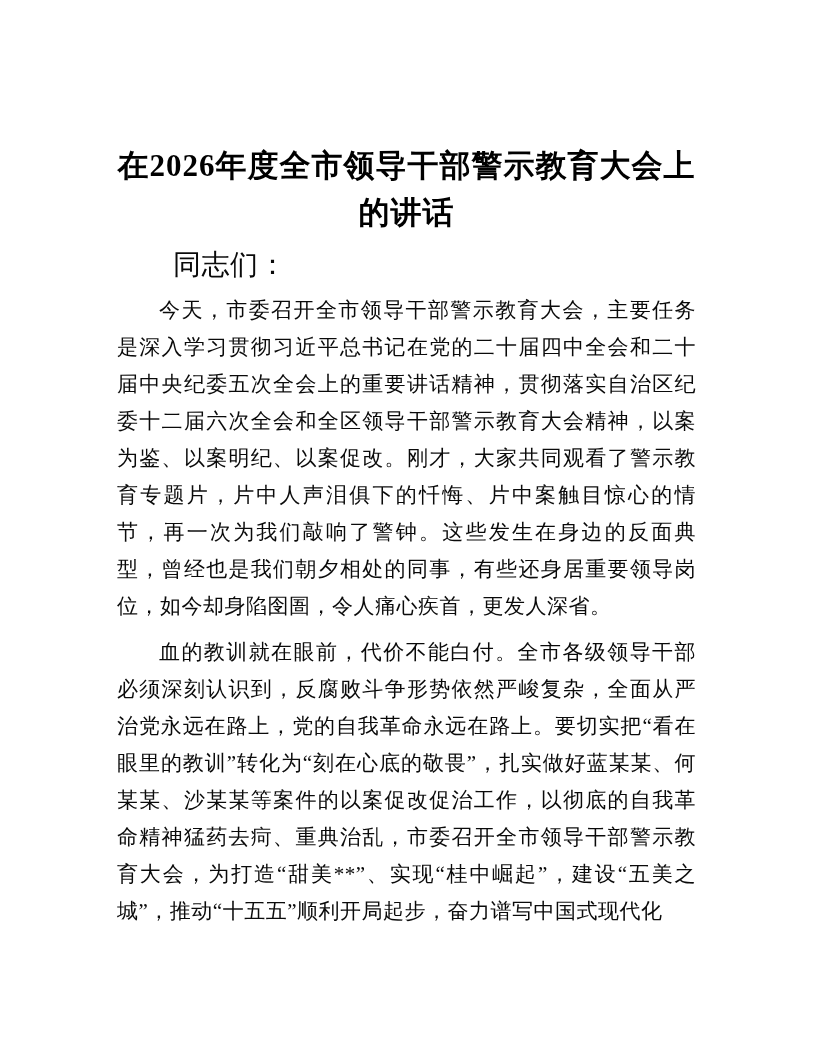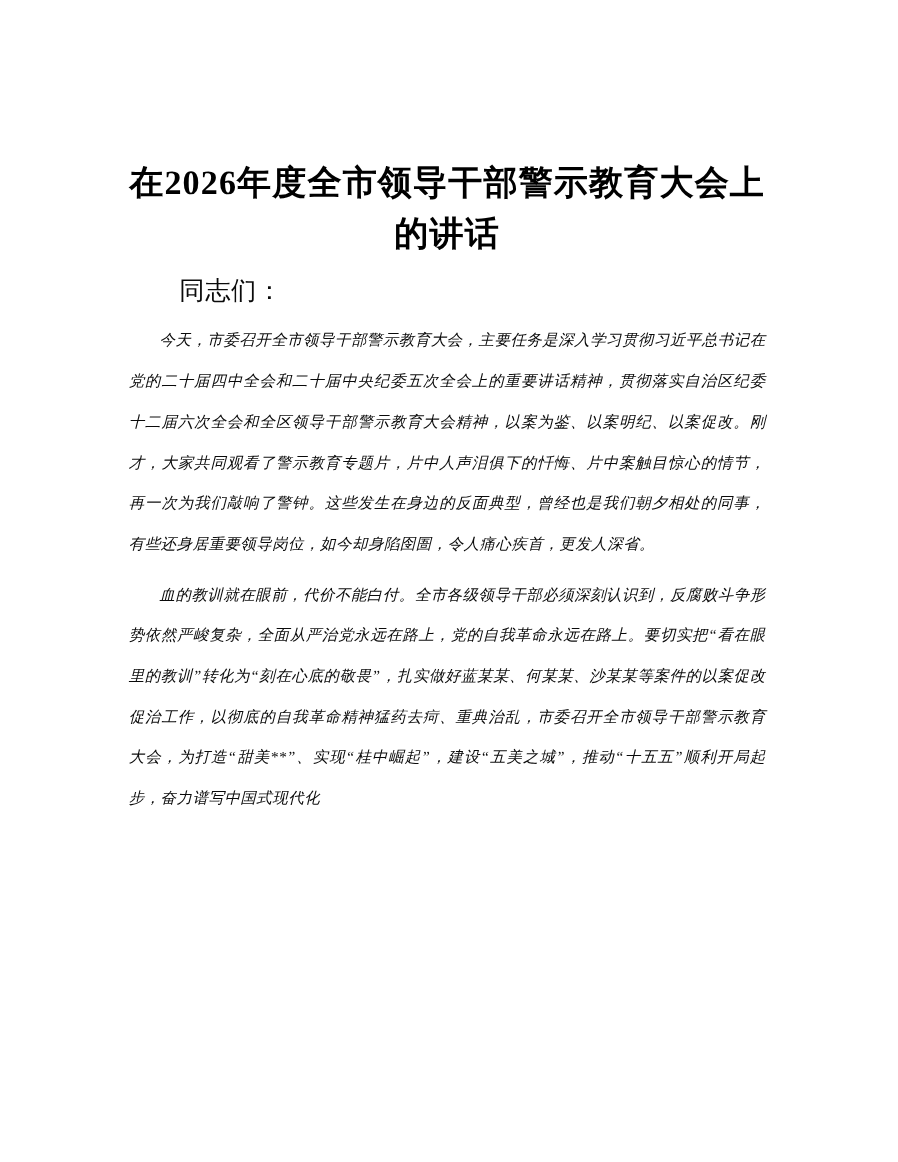--- a/index.html
+++ b/index.html
@@ -22,35 +22,34 @@
   .doc-title {
     font-size: 31px;
     font-weight: bold;
     line-height: 47px;
     text-align: center;
     letter-spacing: 1px;
     margin: 0 0 10px 0;
     color: #000000;
   }
   .salutation {
-    font-size: 23px;
+    font-size: 28px;
     line-height: 37px;
     text-indent: 2em;
     margin: 0;
     letter-spacing: 0.5px;
   }
   .body-para {
-    font-size: 14px;
+    font-size: 21px;
     line-height: 37px;
     text-align: justify;
     text-justify: inter-character;
     text-indent: 2em;
     letter-spacing: 0.5px;
     margin: 9px 0 0 0;
-    font-style: italic;
   }
 </style>
 </head>
 <body>
 
 <div class="page">
   <h1 class="doc-title">在2026年度全市领导干部警示教育大会上的讲话</h1>
 
   <p class="salutation">同志们：</p>
 

